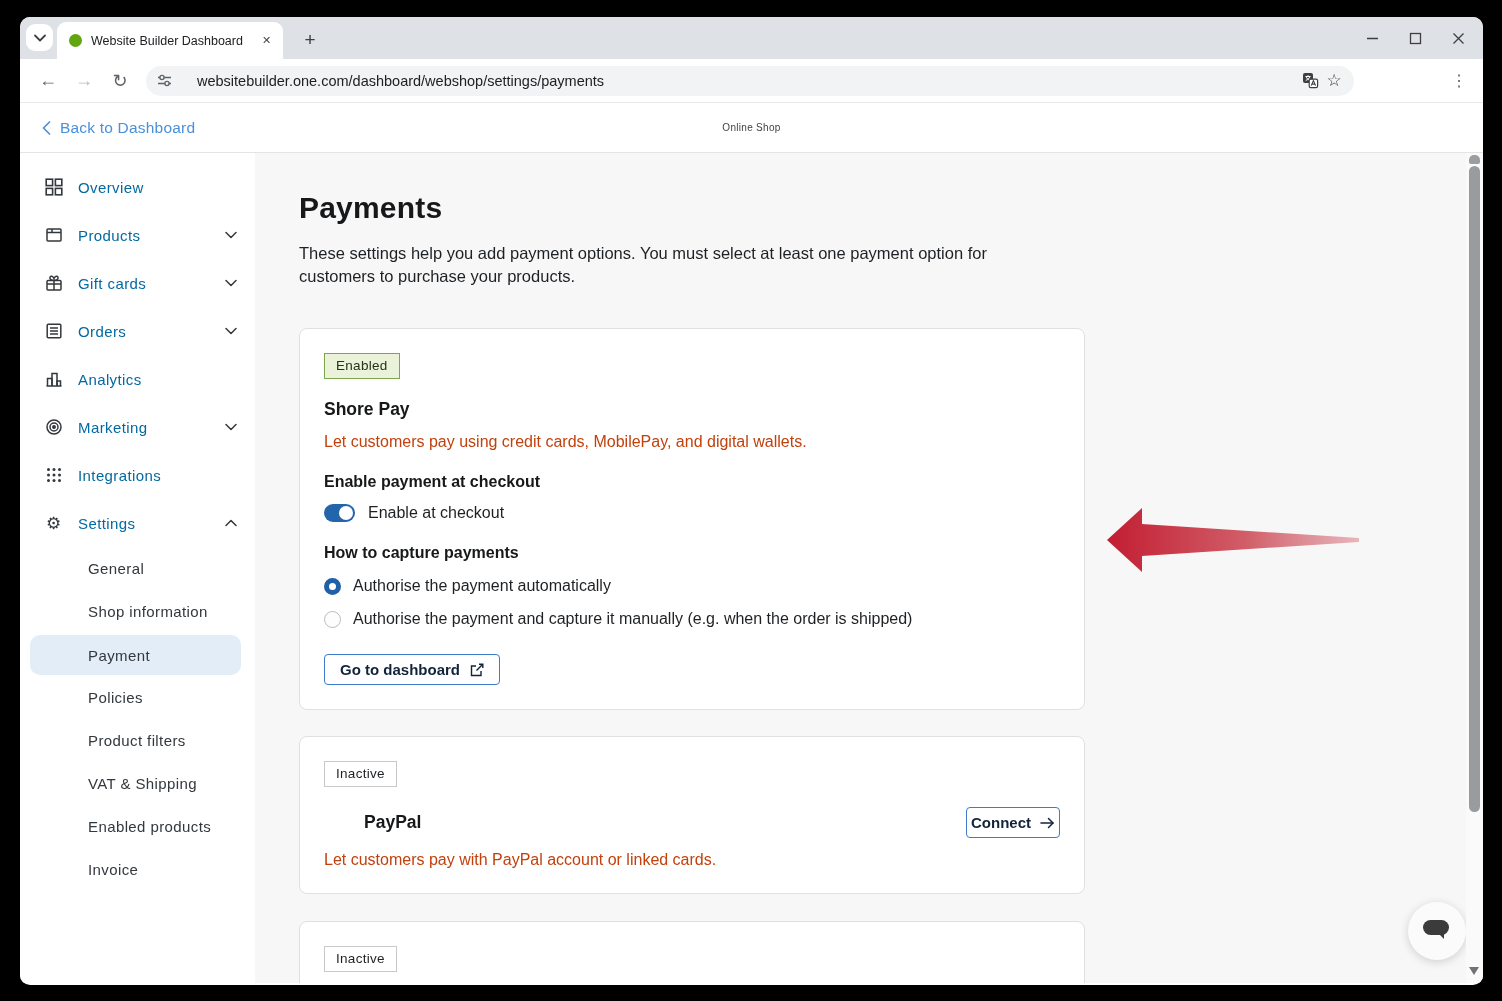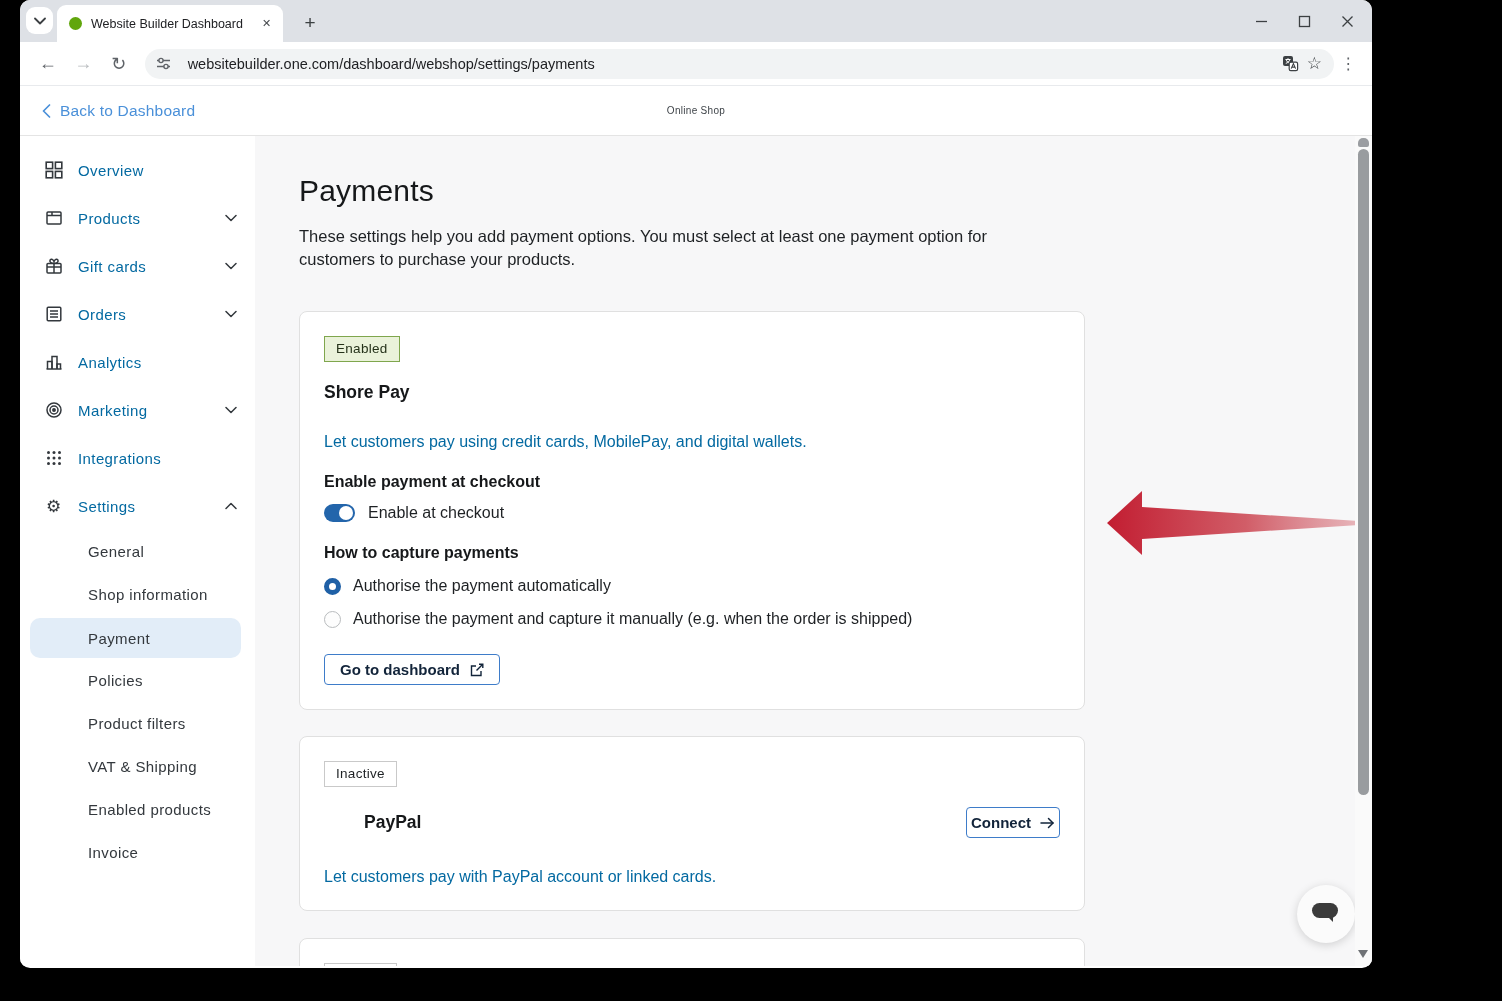--- a/index.html
+++ b/index.html
@@ -1,18 +1,18 @@
 <!DOCTYPE html>
 <html><head>
 <meta charset="utf-8">
 <style>
   * { margin:0; padding:0; box-sizing:border-box; }
   html,body { width:1502px; height:1001px; background:#000; font-family:"Liberation Sans", sans-serif; overflow:hidden; }
 
-  .window { position:absolute; left:20px; top:0; width:1352px; height:968px;
+  .window { position:absolute; left:20px; top:17px; width:1463px; height:968px;
             background:#fff; border-radius:10px; overflow:hidden; }
 
   
   .tabstrip { position:relative; height:42px; background:#dee1e6; }
   .tabsearch { position:absolute; left:6px; top:7px; width:27px; height:27px; background:#fff;
                border-radius:9px; display:flex; align-items:center; justify-content:center; cursor:pointer; }
   .tab { position:absolute; left:37px; top:5px; width:226px; height:37px; background:#fff;
          border-radius:9px 9px 0 0; display:flex; align-items:center; padding:0 8px 0 12px; }
   .favicon { width:13px; height:13px; border-radius:50%; background:#61a60c; flex:none; }
   .tab-title { flex:1; font-size:12.5px; color:#202124; margin-left:9px; white-space:nowrap; overflow:hidden; }
@@ -24,21 +24,21 @@
   .winctl svg { cursor:pointer; }
 
   
   .toolbar { position:relative; height:44px; background:#fff; display:flex; align-items:center;
              border-bottom:1px solid #e8eaed; padding:0 10px; }
   .navbtn { width:30px; height:30px; display:flex; align-items:center; justify-content:center;
             font-size:18px; color:#5f6368; border-radius:50%; margin:0 3px; cursor:pointer; }
   .navbtn.disabled { color:#b8bbbe; }
   .urlbar { position:relative; margin-left:8px; width:1208px; height:30px; background:#f1f3f4; border-radius:15px;
             display:flex; align-items:center; padding:0 8px 0 10px; }
-  .urltext { font-size:14.5px; color:#202124; margin-left:16px; flex:1; }
+  .urltext { font-size:14.5px; color:#202124; margin-left:24px; flex:1; }
   .pill-ic { width:24px; height:24px; display:flex; align-items:center; justify-content:center;
              color:#3c4043; border-radius:50%; cursor:pointer; }
   .star { font-size:17px; color:#3c4043; }
   .kebab { margin-left:auto; width:28px; height:28px; display:flex; align-items:center; justify-content:center;
            color:#5f6368; font-size:16px; letter-spacing:0; cursor:pointer; }
 
   
   .appbar { position:relative; height:50px; background:#fff; border-bottom:1px solid #e4e4e4;
             display:flex; align-items:center; }
   .backlink { display:flex; align-items:center; gap:9px; margin-left:22px; color:#4a90d9; font-size:15.5px;
@@ -50,32 +50,32 @@
   .sidebar { width:235px; flex:none; background:#fff; padding-top:10px; }
   .nav-item { height:48px; display:flex; align-items:center; padding:0 18px 0 24px; cursor:pointer; }
   .nav-icon { width:19px; height:19px; flex:none; display:flex; align-items:center; justify-content:center; color:#33383d; }
   .nav-label { font-size:15px; color:#0369a1; letter-spacing:.4px; margin-left:15px; flex:1; }
   .nav-chev { color:#33383d; display:flex; }
   .sub-item { height:43px; display:flex; align-items:center; padding-left:58px; font-size:15px; color:#33383d;
               letter-spacing:.4px; cursor:pointer; margin:0 14px 0 10px; border-radius:10px; }
   .sub-item.selected { background:#e2edf8; height:40px; margin:2px 14px 1px 10px; }
 
   .main { position:relative; flex:1; background:#f7f7f8; overflow:hidden; padding:38px 0 0 44px; }
-  .h1 { font-size:30px; font-weight:normal; color:#16181a; letter-spacing:.2px; }
+  .h1 { font-size:30px; font-weight:bold; color:#16181a; letter-spacing:.2px; }
   .intro { margin-top:17px; width:706px; font-size:16.5px; line-height:23px; color:#1e2124; }
 
   .card { width:786px; background:#fff; border:1px solid #e0e0e0; border-radius:8px; padding:24px; }
   .card1 { margin-top:40px; }
   .card2 { margin-top:26px; }
   .card3 { margin-top:27px; height:140px; }
   .badge { display:inline-block; font-size:13.5px; padding:4px 11px 5px; border-radius:0; letter-spacing:.3px; }
   .badge-enabled { background:#eaf2da; border:1px solid #7c a; border:1px solid #7fa64d; color:#25321a; }
   .badge-inactive { background:#fff; border:1px solid #c9c9c9; color:#1e2124; }
   .card-name { margin-top:20px; font-size:17.5px; font-weight:bold; color:#16181a; }
-  .card-desc { margin-top:30px; font-size:16px; color:#0369a1; }
+  .card-desc { margin-top:13px; font-size:16px; color:#c2410c; }
   .section-title { margin-top:22px; font-size:16px; font-weight:bold; color:#16181a; }
   .toggle-row { margin-top:13px; display:flex; align-items:center; gap:13px; }
   .toggle { width:31px; height:18px; border-radius:9px; background:#2365ab; position:relative; cursor:pointer; }
   .toggle .knob { position:absolute; right:2px; top:2px; width:14px; height:14px; border-radius:50%; background:#fff; }
   .toggle-label { font-size:16px; color:#1e2124; }
   .radio-row { margin-top:15px; display:flex; align-items:center; gap:12px; }
   .radio { width:17px; height:17px; border-radius:50%; flex:none; cursor:pointer; }
   .radio.on { background:#fff; border:5.5px solid #1f60a6; }
   .radio.off { background:#fdfdfd; border:1.5px solid #b9bcbe; }
   .radio-label { font-size:16px; color:#1e2124; }

